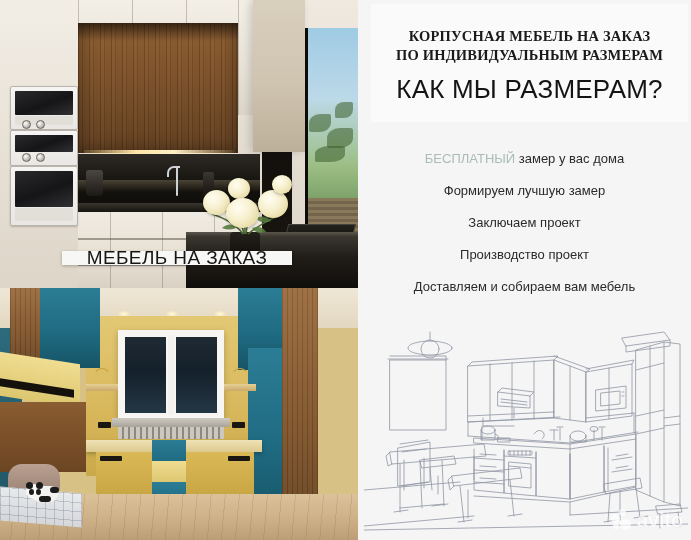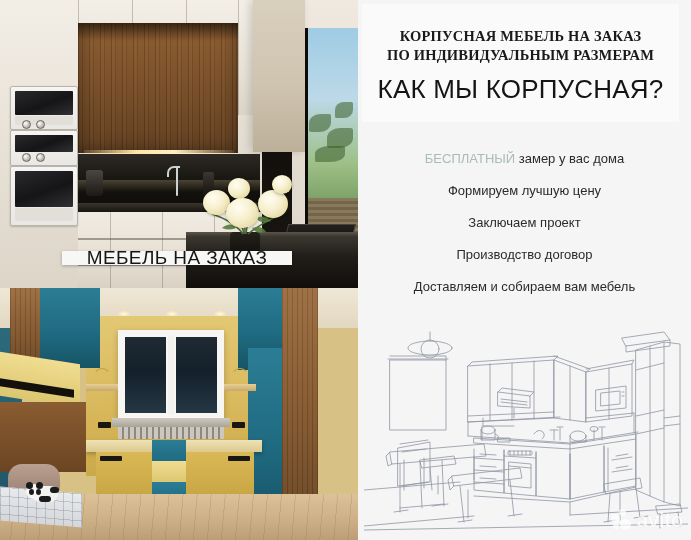--- a/index.html
+++ b/index.html
@@ -384,21 +384,21 @@
     position: absolute;
     left: 358px;
     top: 0;
     width: 333px;
     height: 540px;
     background: #f5f5f5;
     overflow: hidden;
   }
   .head-card {
     position: absolute;
-    left: 4px;
+    left: 13px;
     top: 4px;
     width: 317px;
     height: 118px;
     background: #fafafa;
   }
   .head-line {
     text-align: center;
     font-family: "Liberation Serif", serif;
     font-weight: bold;
     font-size: 14.5px;
@@ -632,35 +632,35 @@
     <div class="badge-mebel">
       <span>МЕБЕЛЬ НА ЗАКАЗ</span>
     </div>
   </div>
 
   <div class="text-panel">
 
     <div class="head-card">
       <div class="head-line l1">КОРПУСНАЯ МЕБЕЛЬ НА ЗАКАЗ</div>
       <div class="head-line l2">ПО ИНДИВИДУАЛЬНЫМ РАЗМЕРАМ</div>
-      <div class="head-main">КАК МЫ КОРПУСНАЯ?</div>
+      <div class="head-main">КАК МЫ РАЗМЕРАМ?</div>
     </div>
 
     <div class="steps">
       <div class="step">
         <span class="free">БЕСПЛАТНЫЙ</span><span> замер у вас дома</span>
       </div>
       <div class="step">
-        <span>Формируем лучшую цену</span>
+        <span>Формируем лучшую замер</span>
       </div>
       <div class="step">
         <span>Заключаем проект</span>
       </div>
       <div class="step">
-        <span>Производство договор</span>
+        <span>Производство проект</span>
       </div>
       <div class="step">
         <span>Доставляем и собираем вам мебель</span>
       </div>
     </div>
 
     <div class="sketch">
       <svg width="324" height="205" viewBox="0 0 324 205" fill="none" stroke="#8f96a3" stroke-width="0.8" stroke-linecap="round" stroke-linejoin="round">
 
         <ellipse cx="66" cy="18" rx="22" ry="7"></ellipse>

